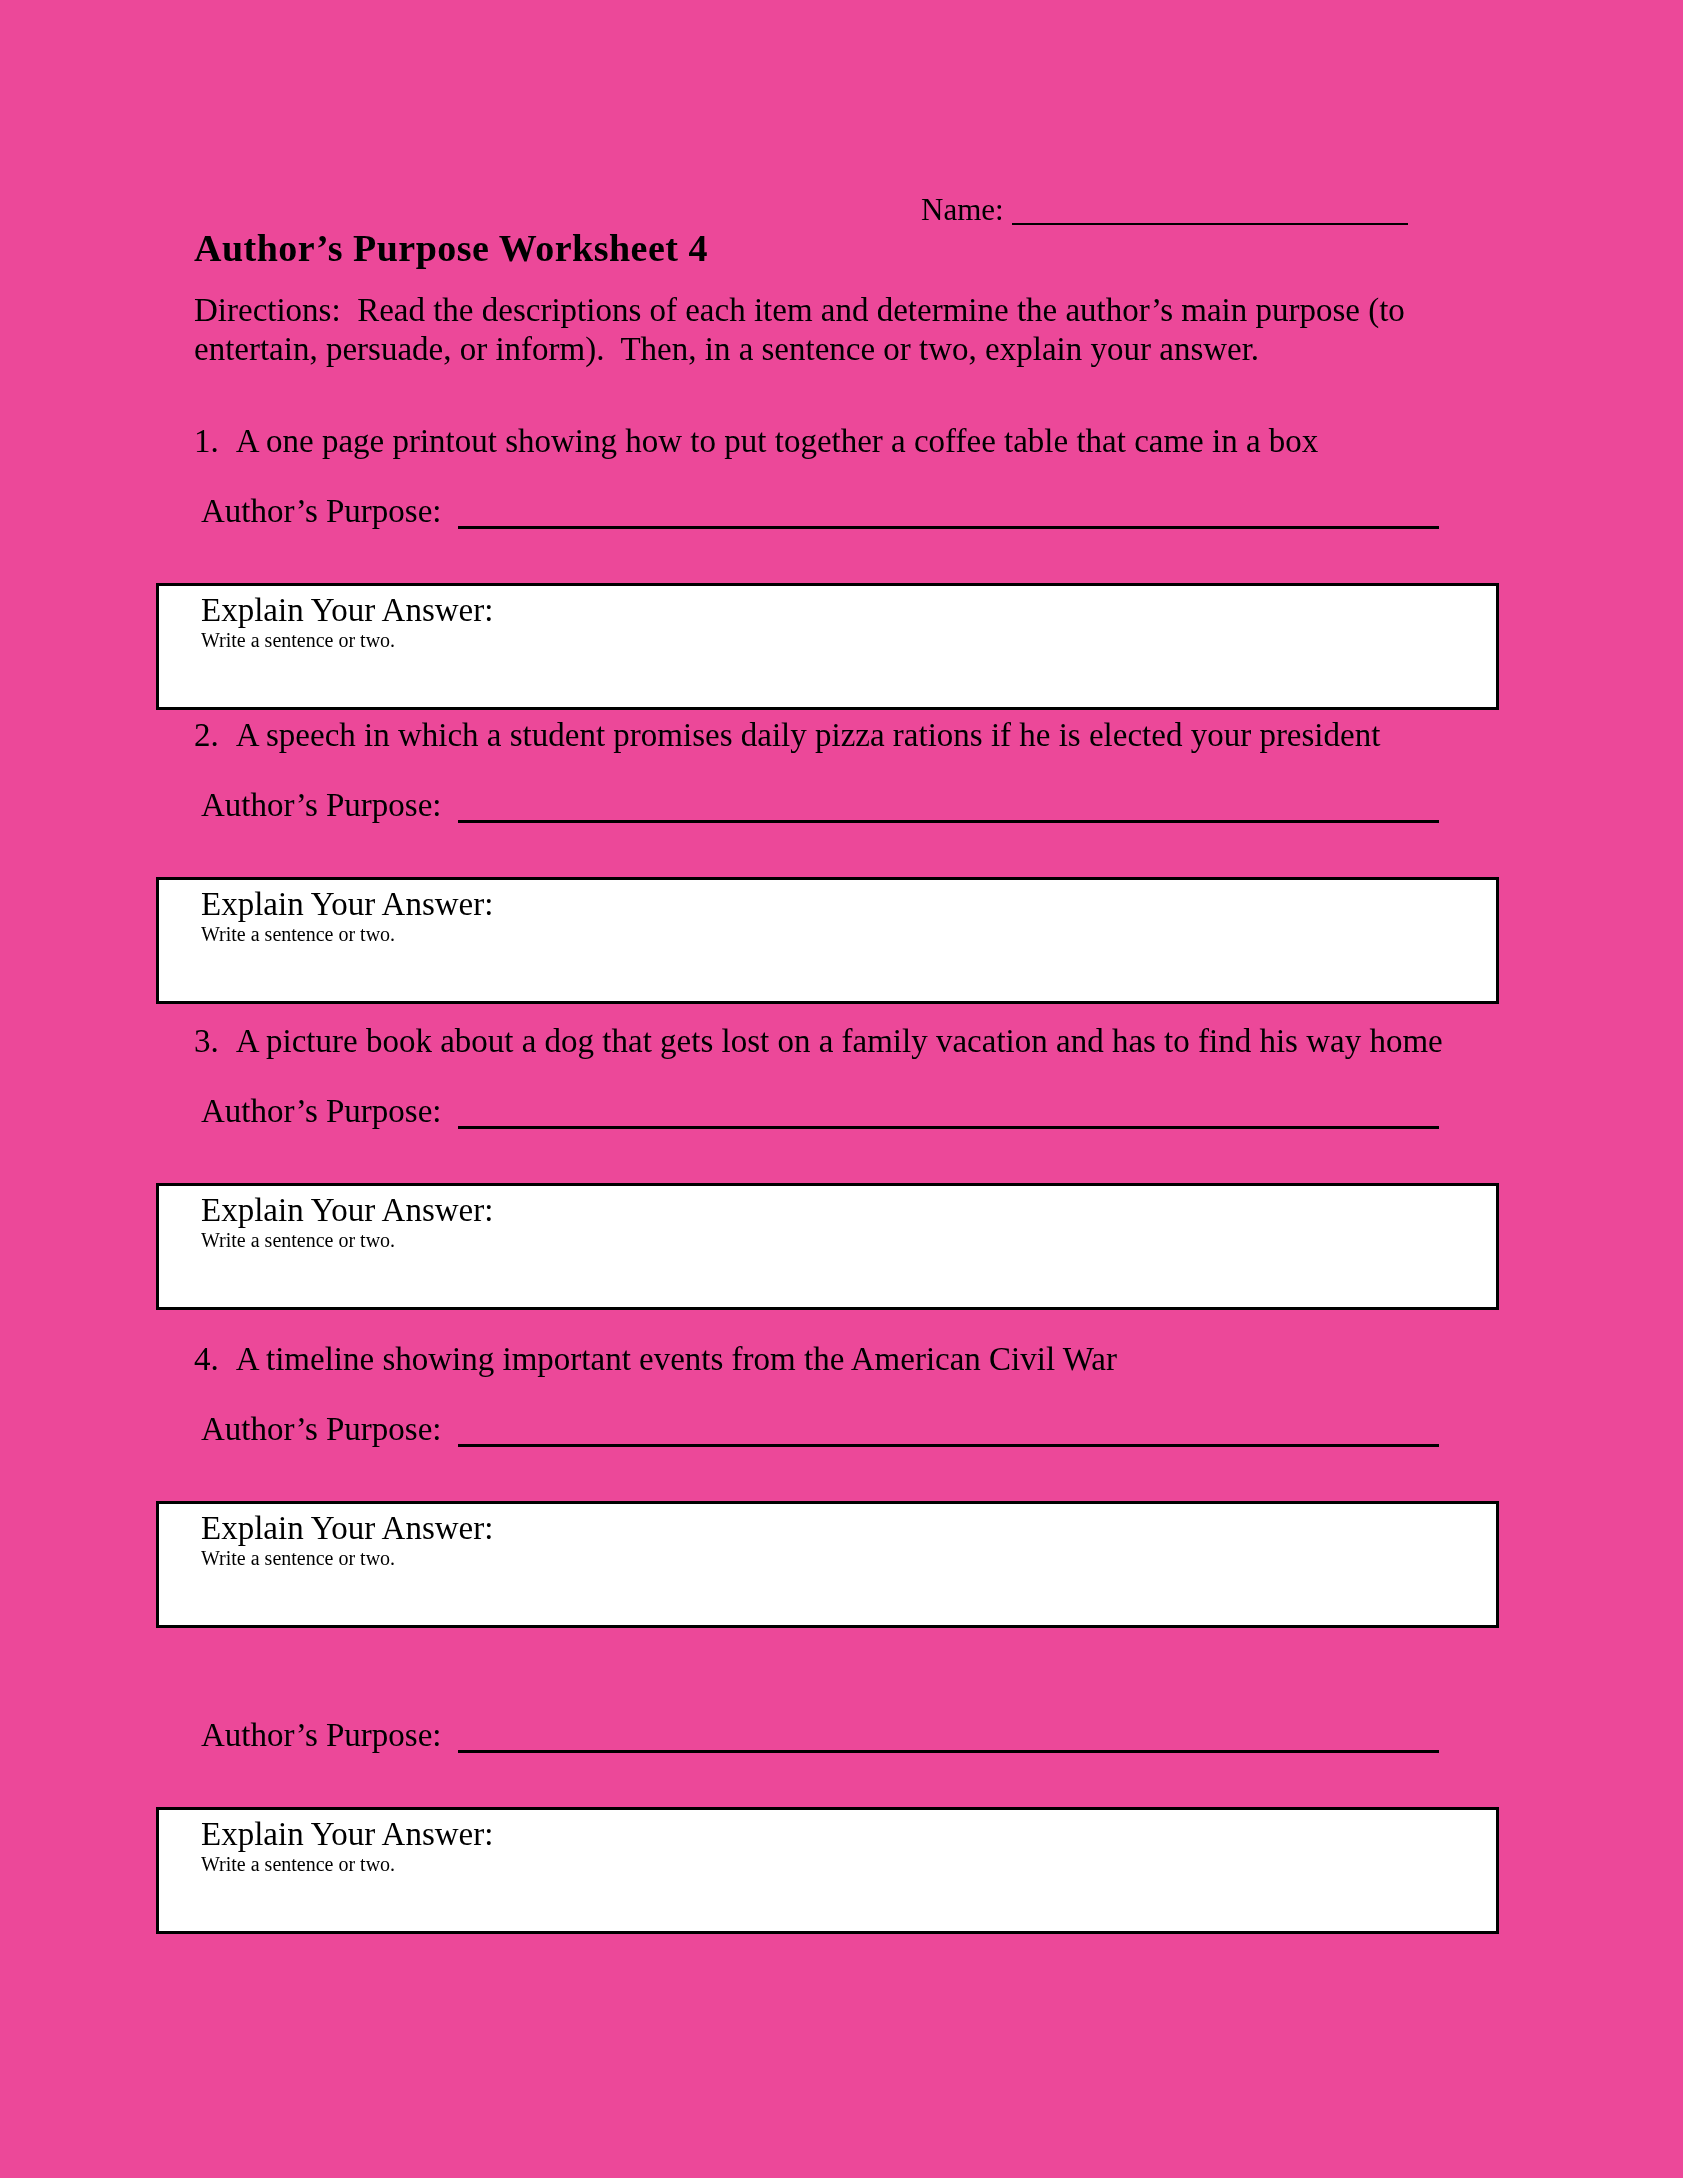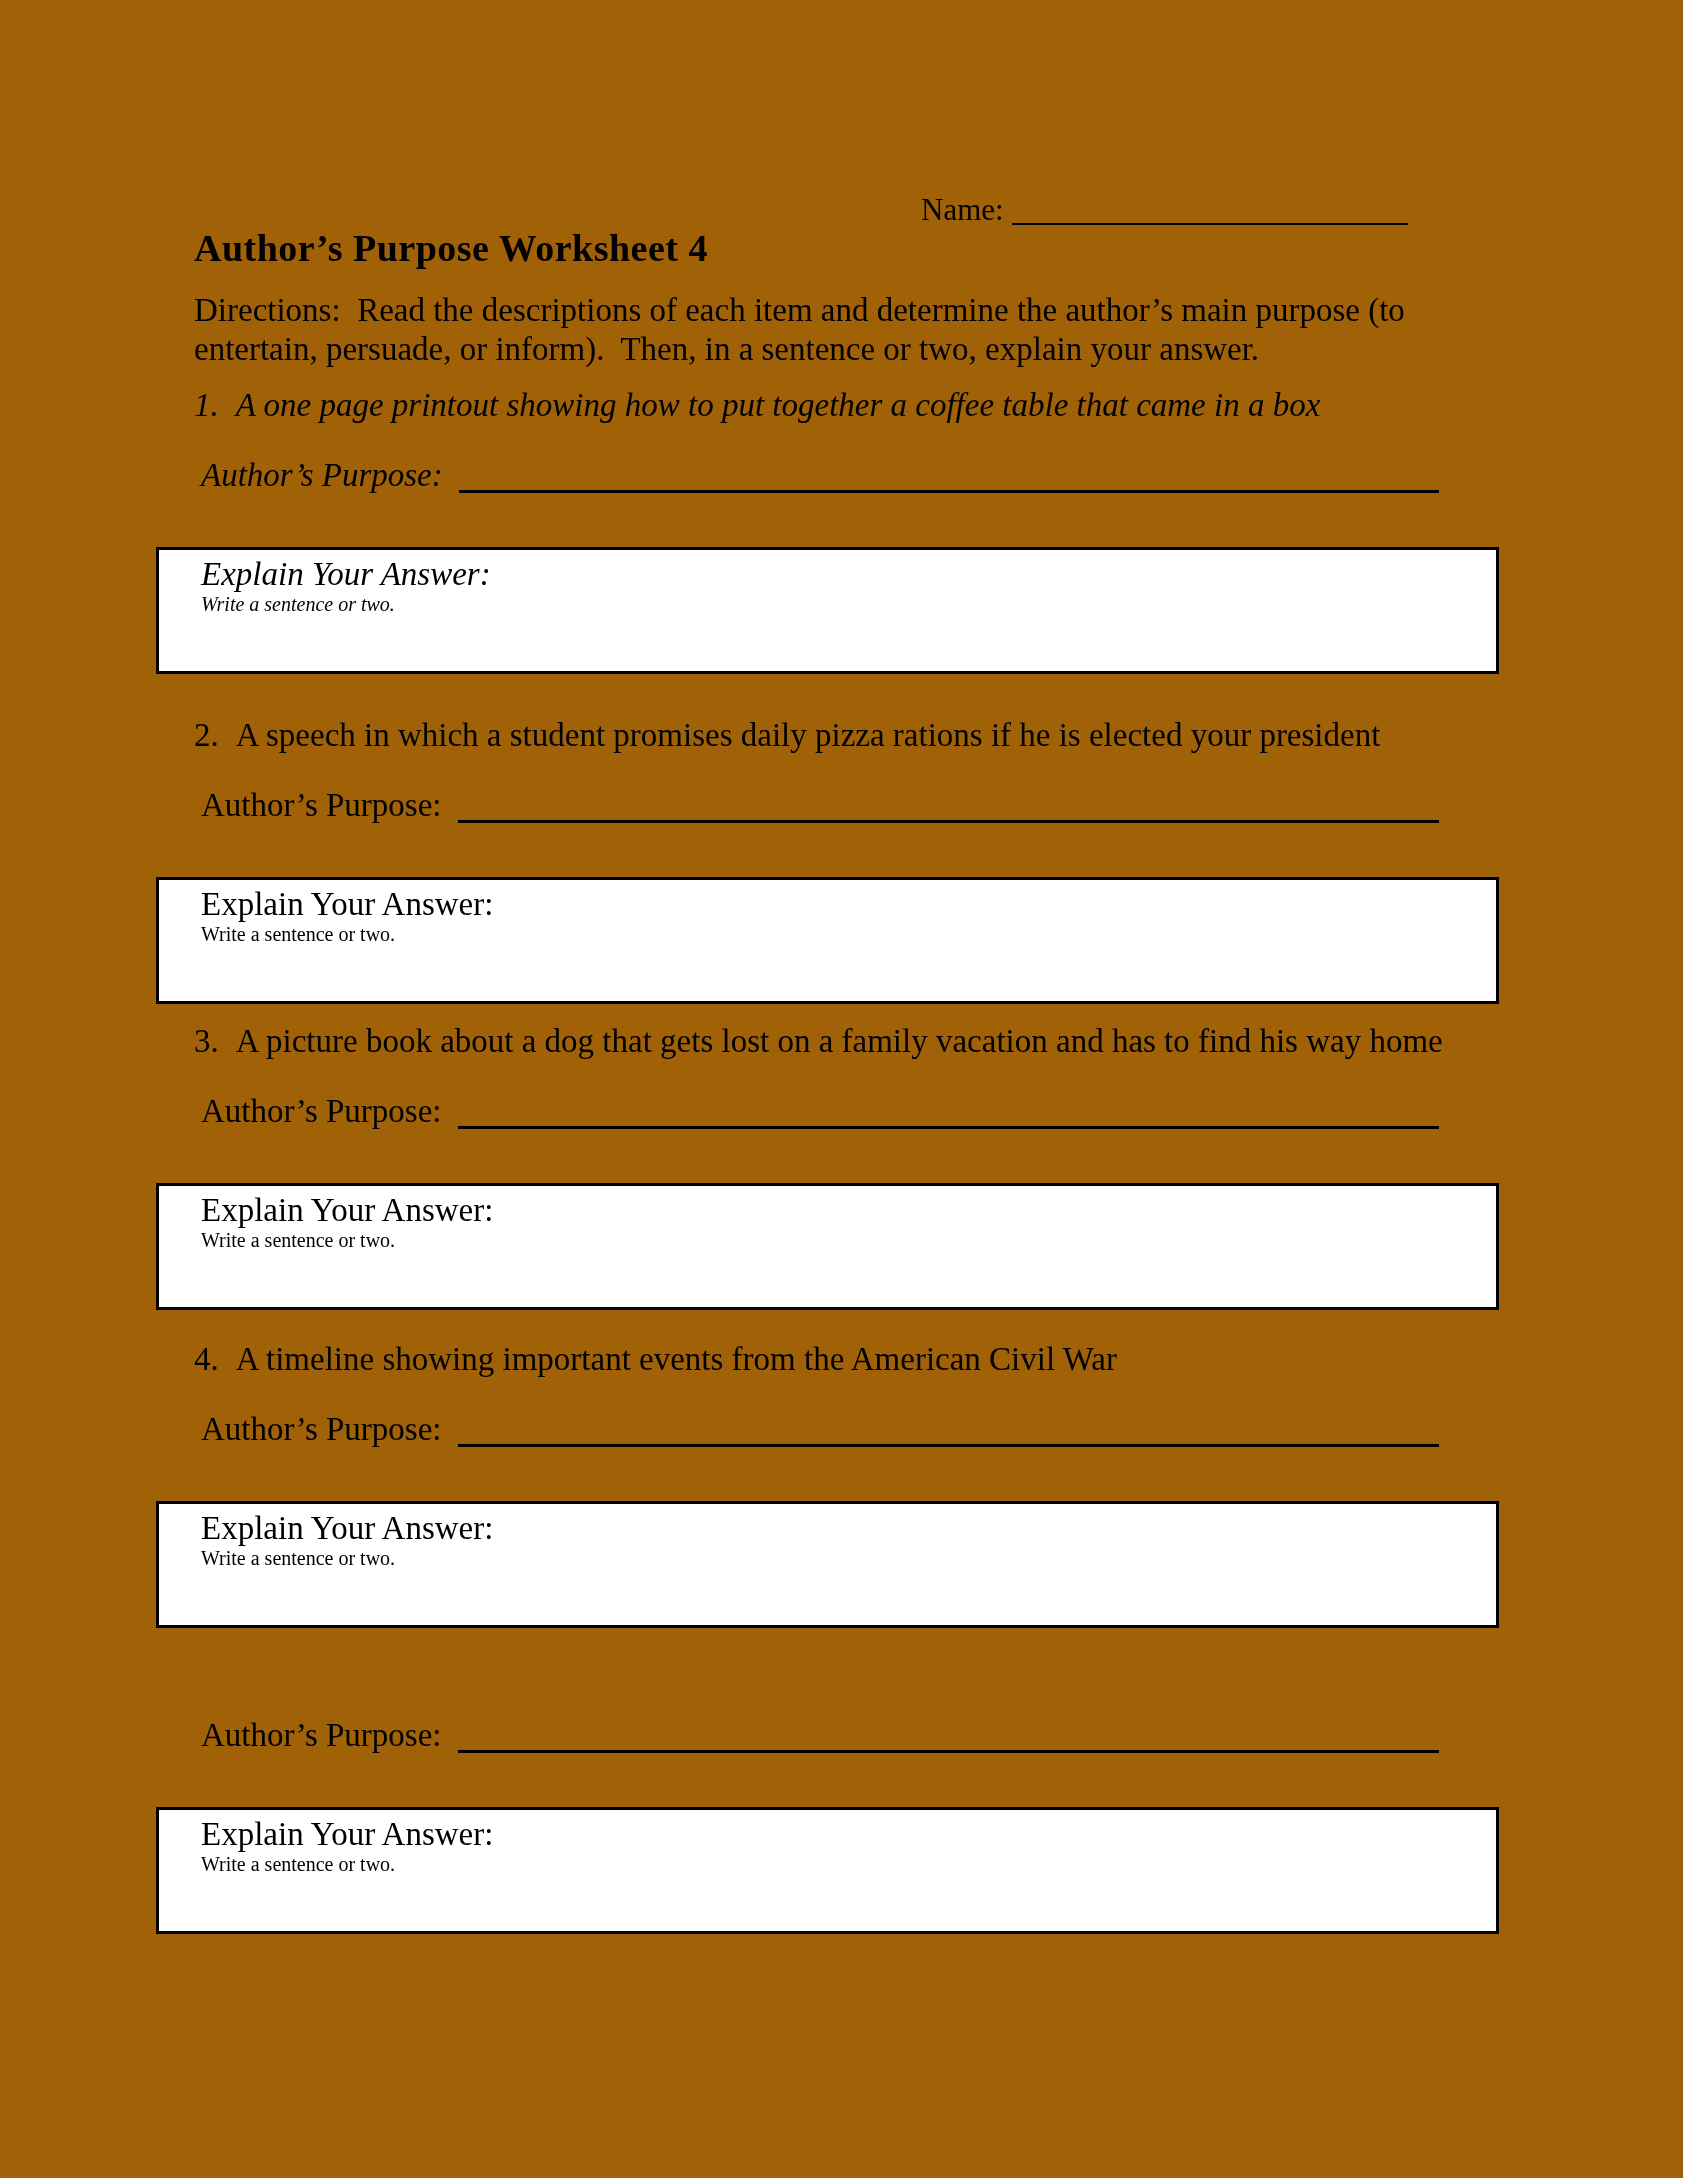--- a/index.html
+++ b/index.html
@@ -5,21 +5,21 @@
   html, body { margin: 0; padding: 0; }
   body {
     width: 1683px; height: 2178px;
     background: #ffffff;
     font-family: "Liberation Serif", "DejaVu Serif", serif;
     color: #000000;
   }
   .page {
     position: relative;
     width: 1683px; height: 2178px;
-    background: #a16207;
+    background: #ec4899;
     overflow: hidden;
   }
 
   
   .name-row {
     position: absolute; left: 921px; top: 191px; width: 487px;
     display: flex; font-size: 31px; line-height: 38px;
   }
   .name-row .label { white-space: pre; }
   .blank-line {
@@ -62,21 +62,21 @@
   .explain-box {
     position: absolute; left: 0; top: 161px; width: 1343px; height: 127px;
     box-sizing: border-box;
     border: 3px solid #000;
     padding: 5px 10px 0 42px;
     background: #ffffff;
   }
   .explain-label { font-size: 33px; line-height: 38px; }
   .explain-hint  { font-size: 20px; line-height: 23px; }
 
-  .i1 { top: 386px; font-style: italic; }
+  .i1 { top: 422px; }
   .i2 { top: 716px; }
   .i3 { top: 1022px; }
   .i4 { top: 1340px; }
   .i5 { top: 1646px; }
 </style>
 </head>
 <body>
 
 <div class="page">
 

